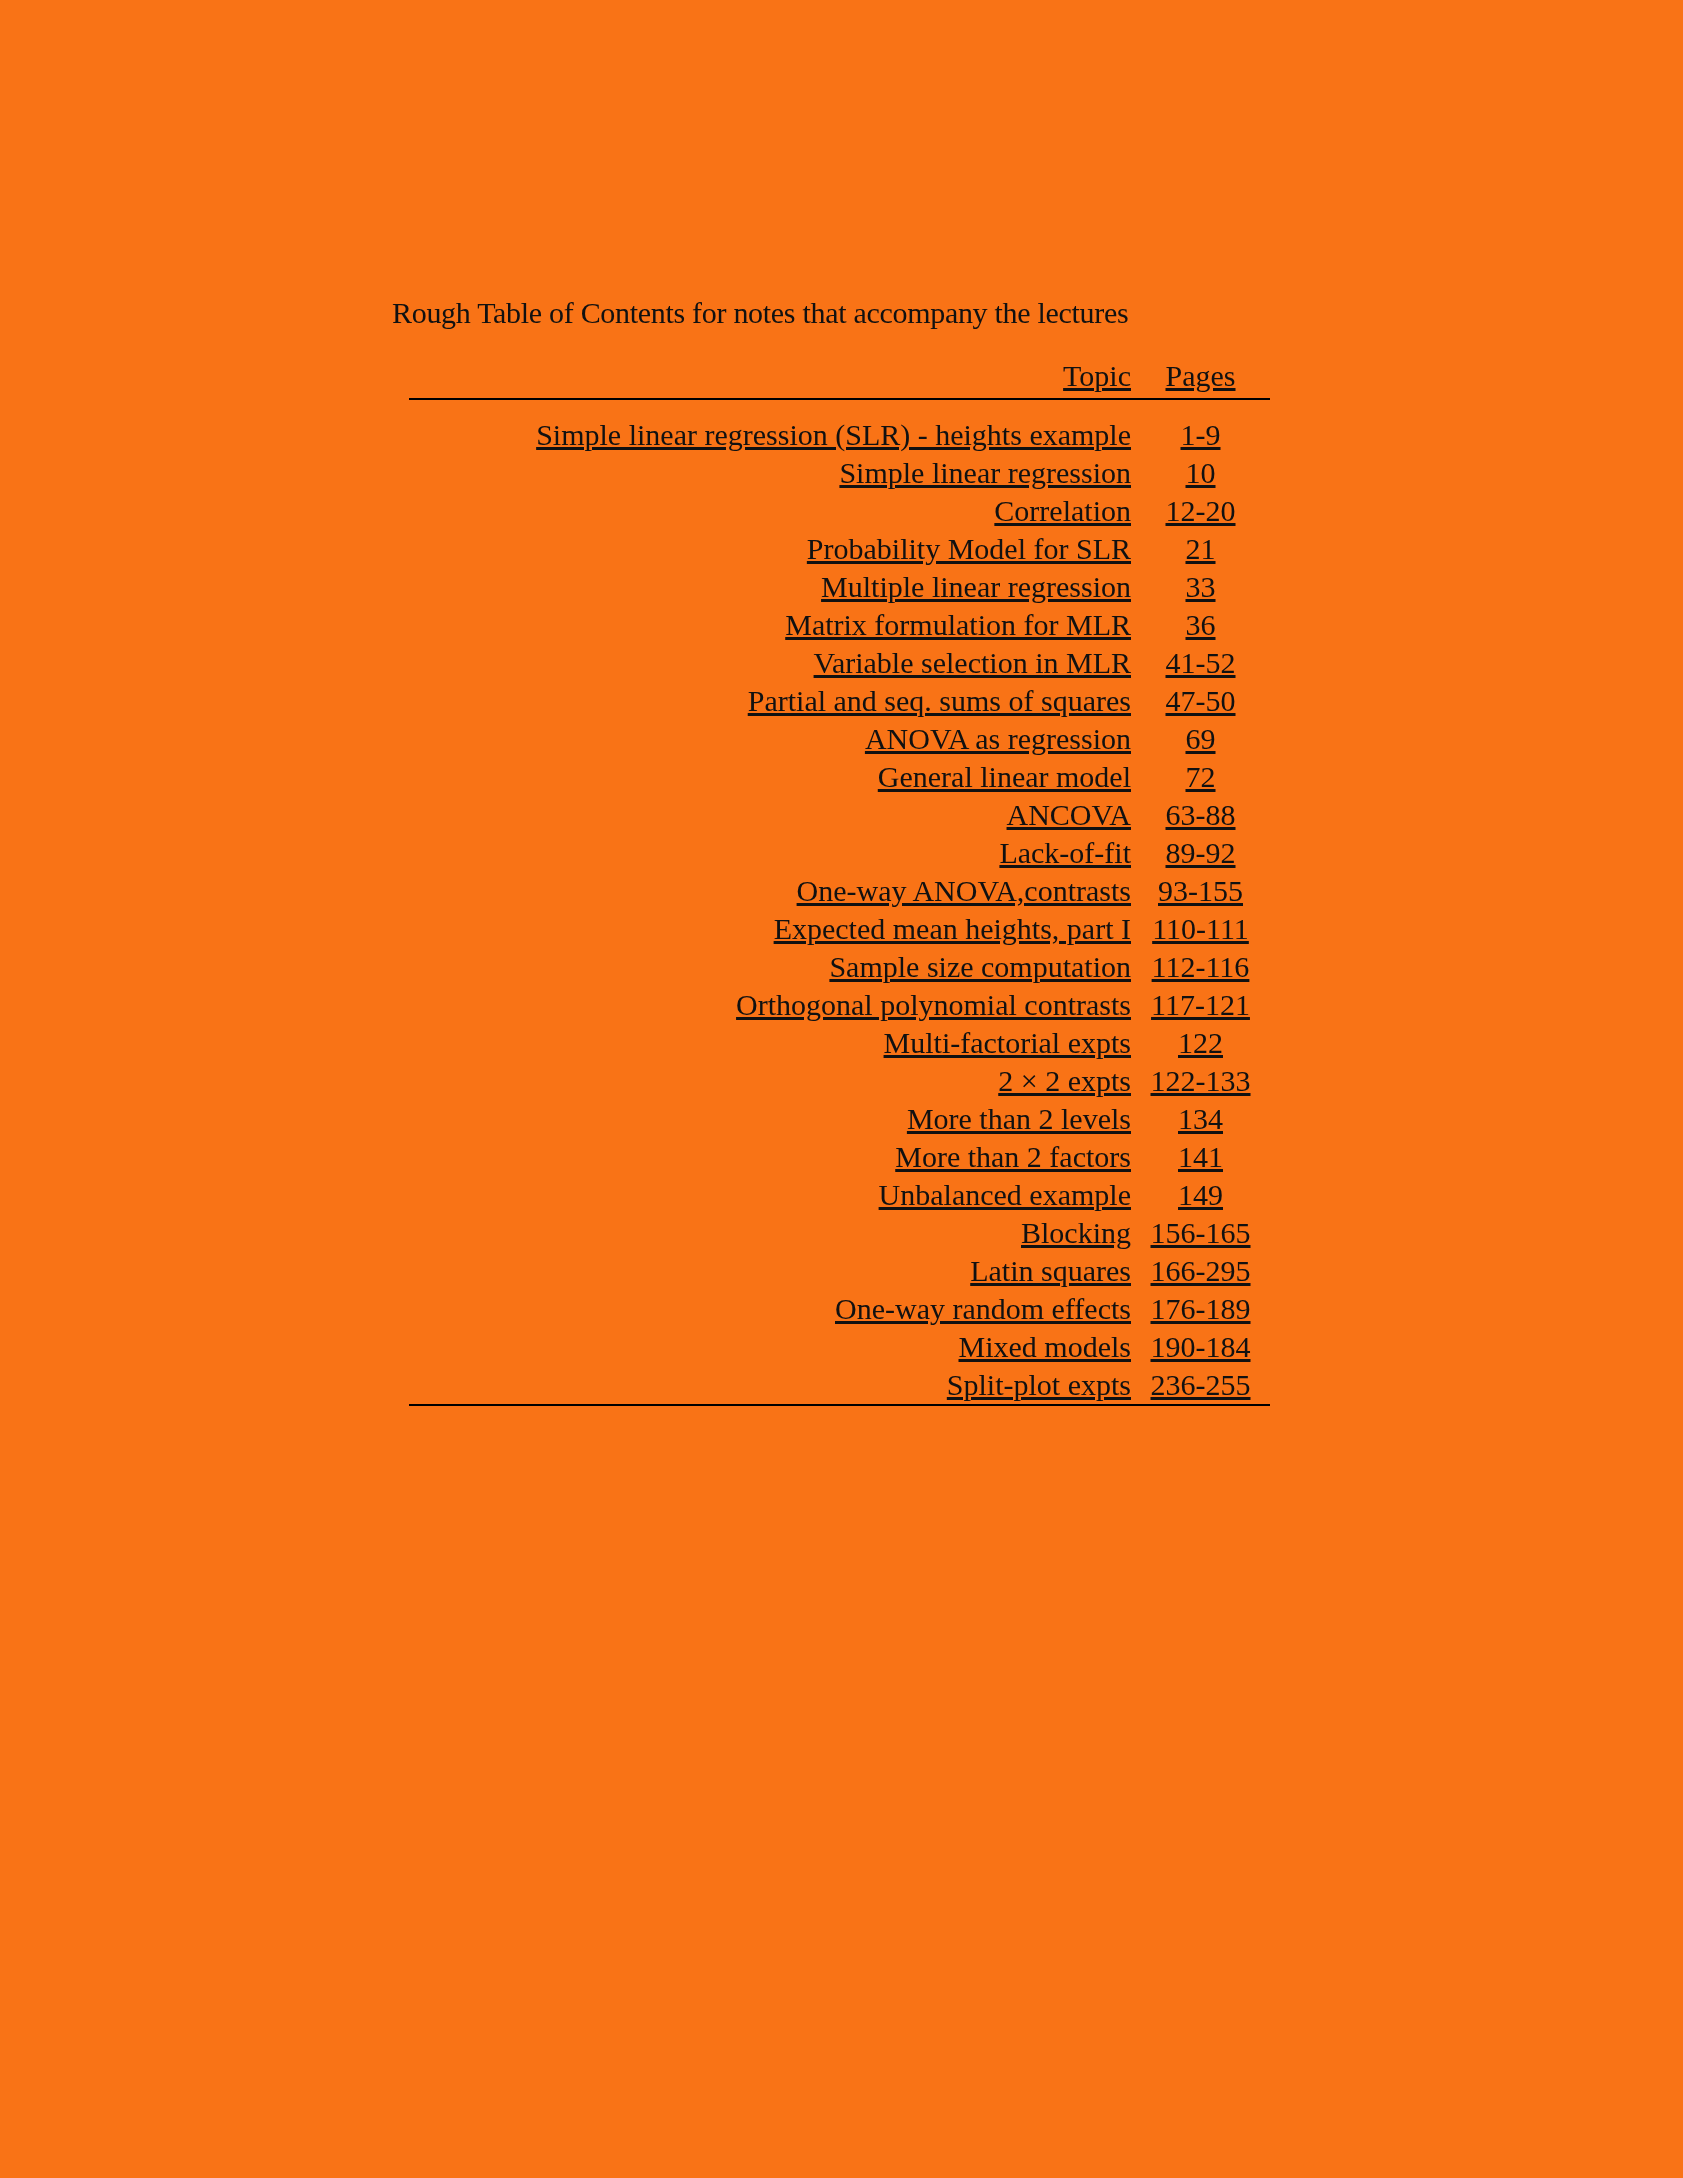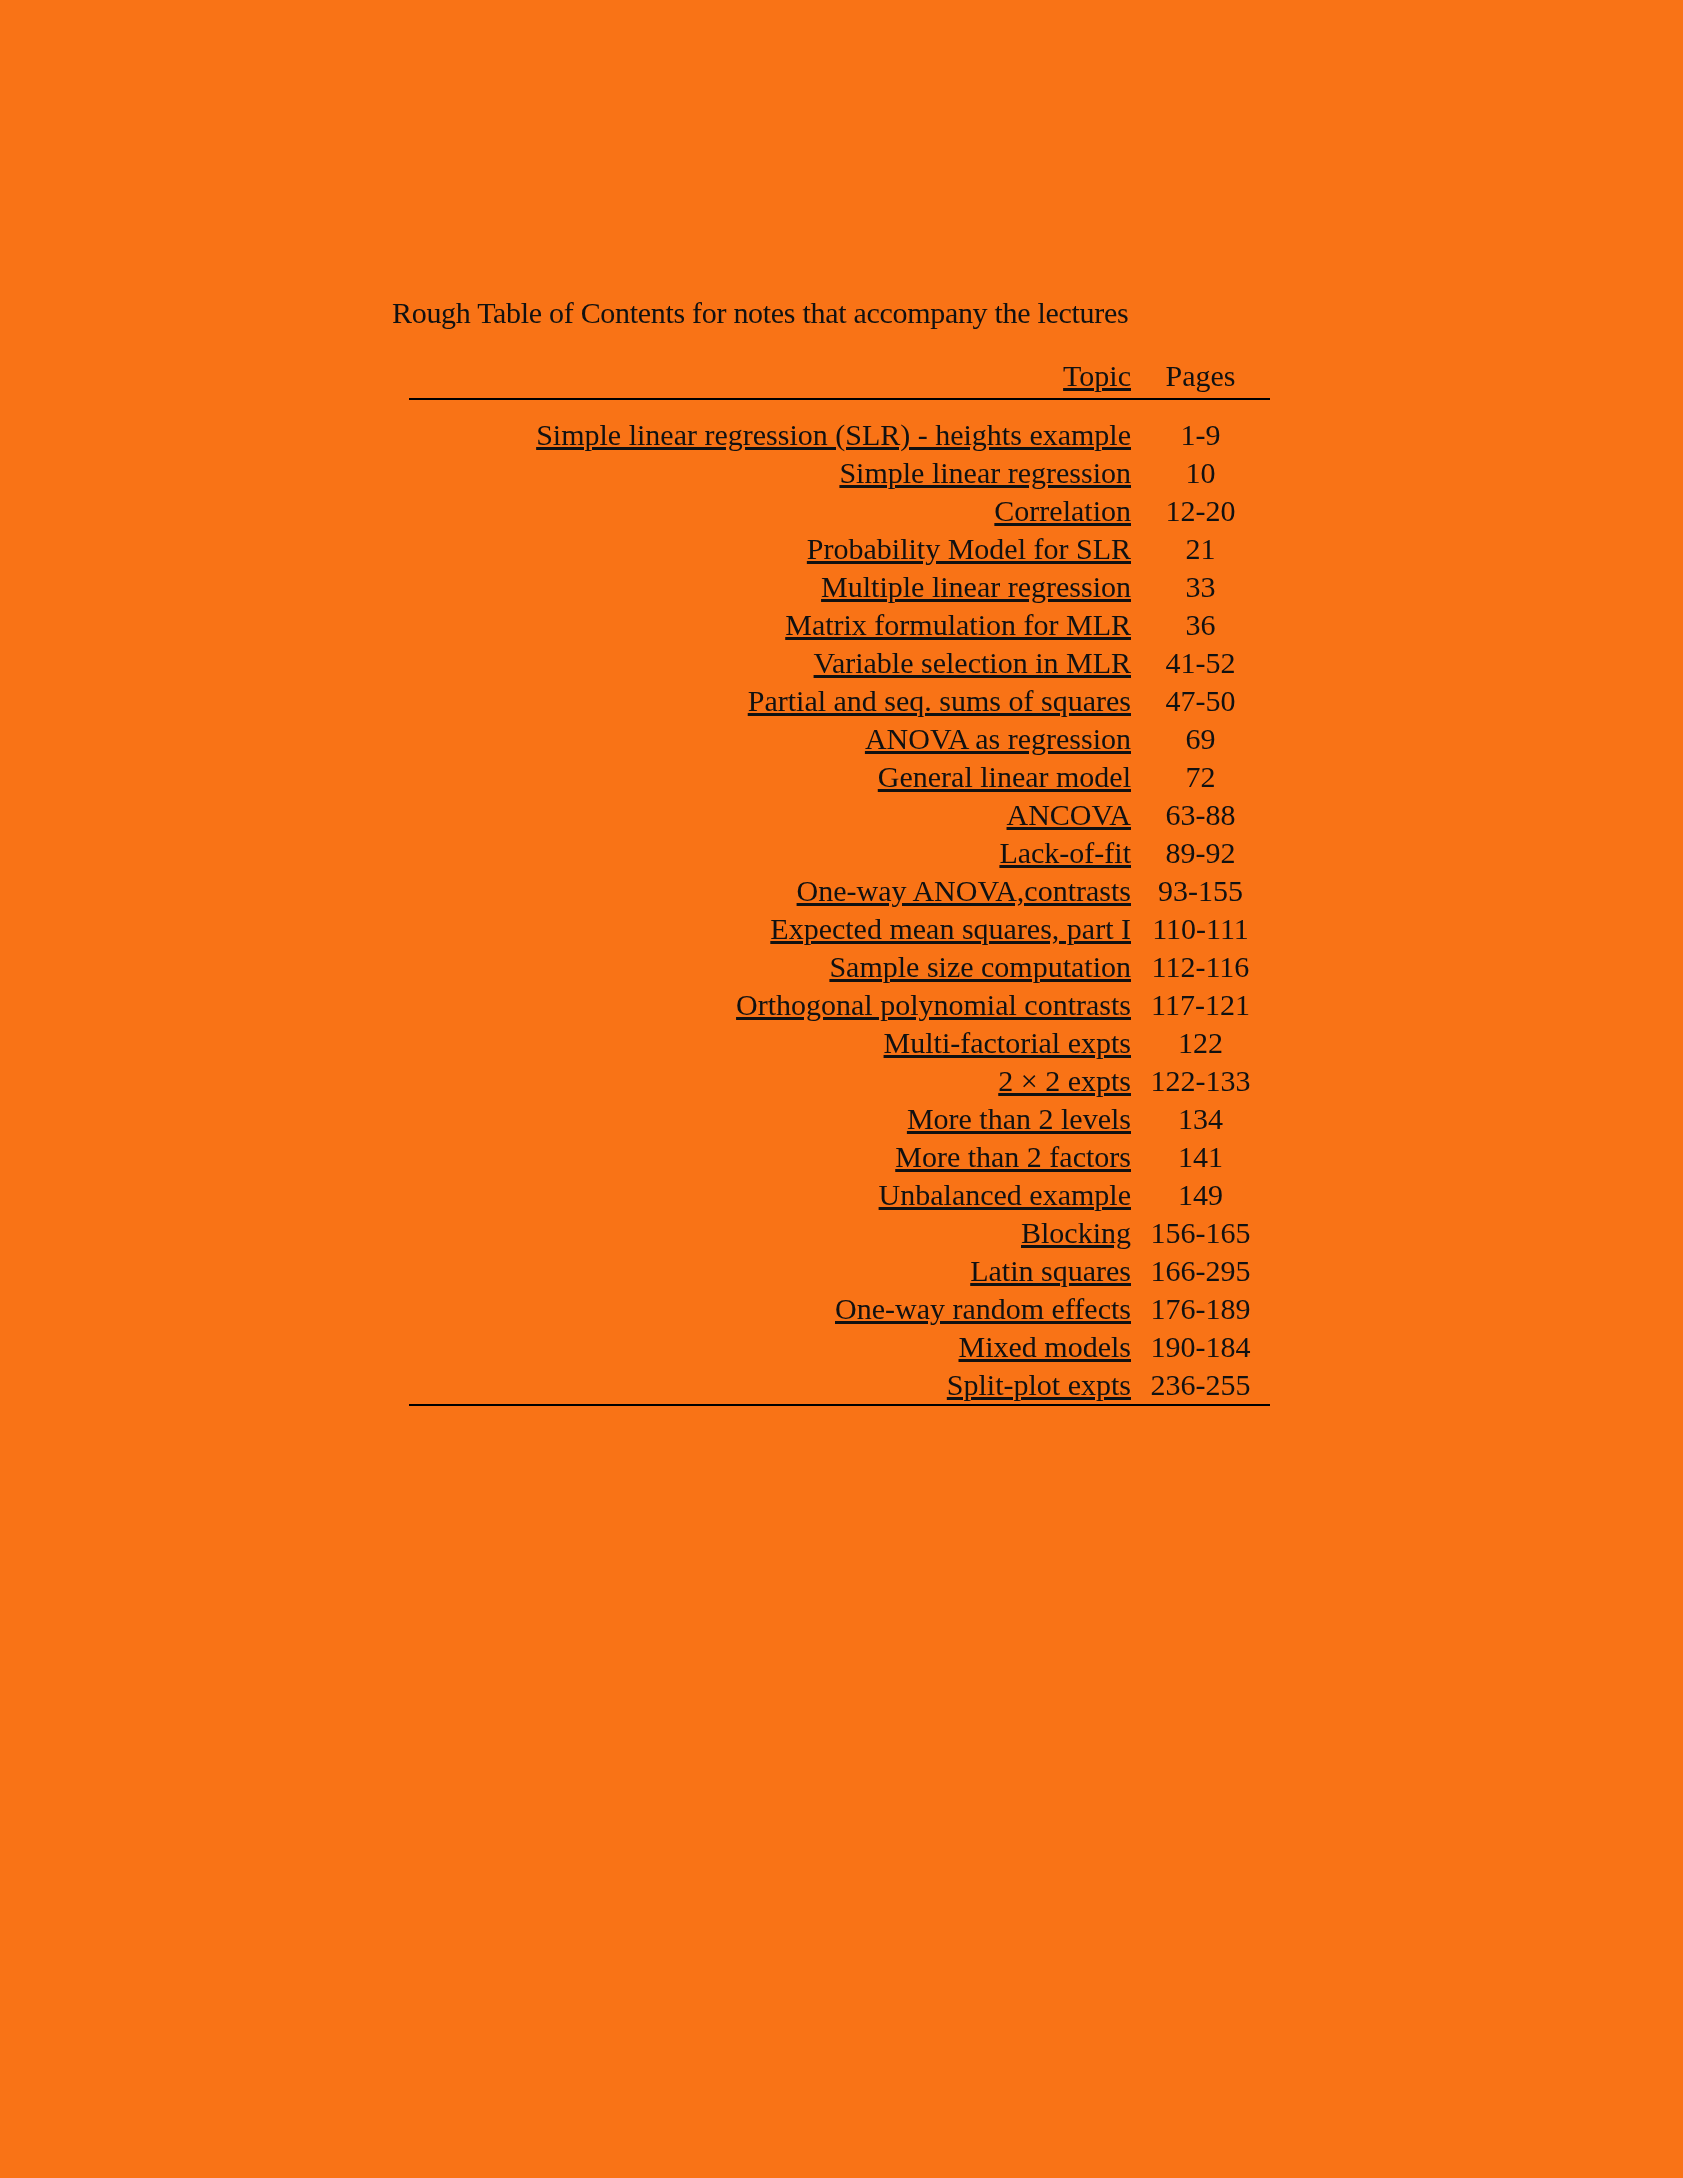--- a/index.html
+++ b/index.html
@@ -59,20 +59,21 @@
       padding-top: 0;
     }
     .col-topic {
       text-align: right;
       padding-left: 18px !important;
       text-decoration: underline;
     }
     .col-pages {
       text-align: center;
       width: 139px;
+      text-decoration: underline;
     }
     .toc-table tbody tr:first-child td {
       padding-top: 16px;
     }
     .toc-table tbody tr:last-child td {
       border-bottom: 2.5px solid #000000;
     }
   </style>
 </head>
 <body>
@@ -134,21 +135,21 @@
         </tr>
         <tr>
           <td class="col-topic">Lack-of-fit</td>
           <td class="col-pages">89-92</td>
         </tr>
         <tr>
           <td class="col-topic">One-way ANOVA,contrasts</td>
           <td class="col-pages">93-155</td>
         </tr>
         <tr>
-          <td class="col-topic">Expected mean squares, part I</td>
+          <td class="col-topic">Expected mean heights, part I</td>
           <td class="col-pages">110-111</td>
         </tr>
         <tr>
           <td class="col-topic">Sample size computation</td>
           <td class="col-pages">112-116</td>
         </tr>
         <tr>
           <td class="col-topic">Orthogonal polynomial contrasts</td>
           <td class="col-pages">117-121</td>
         </tr>

